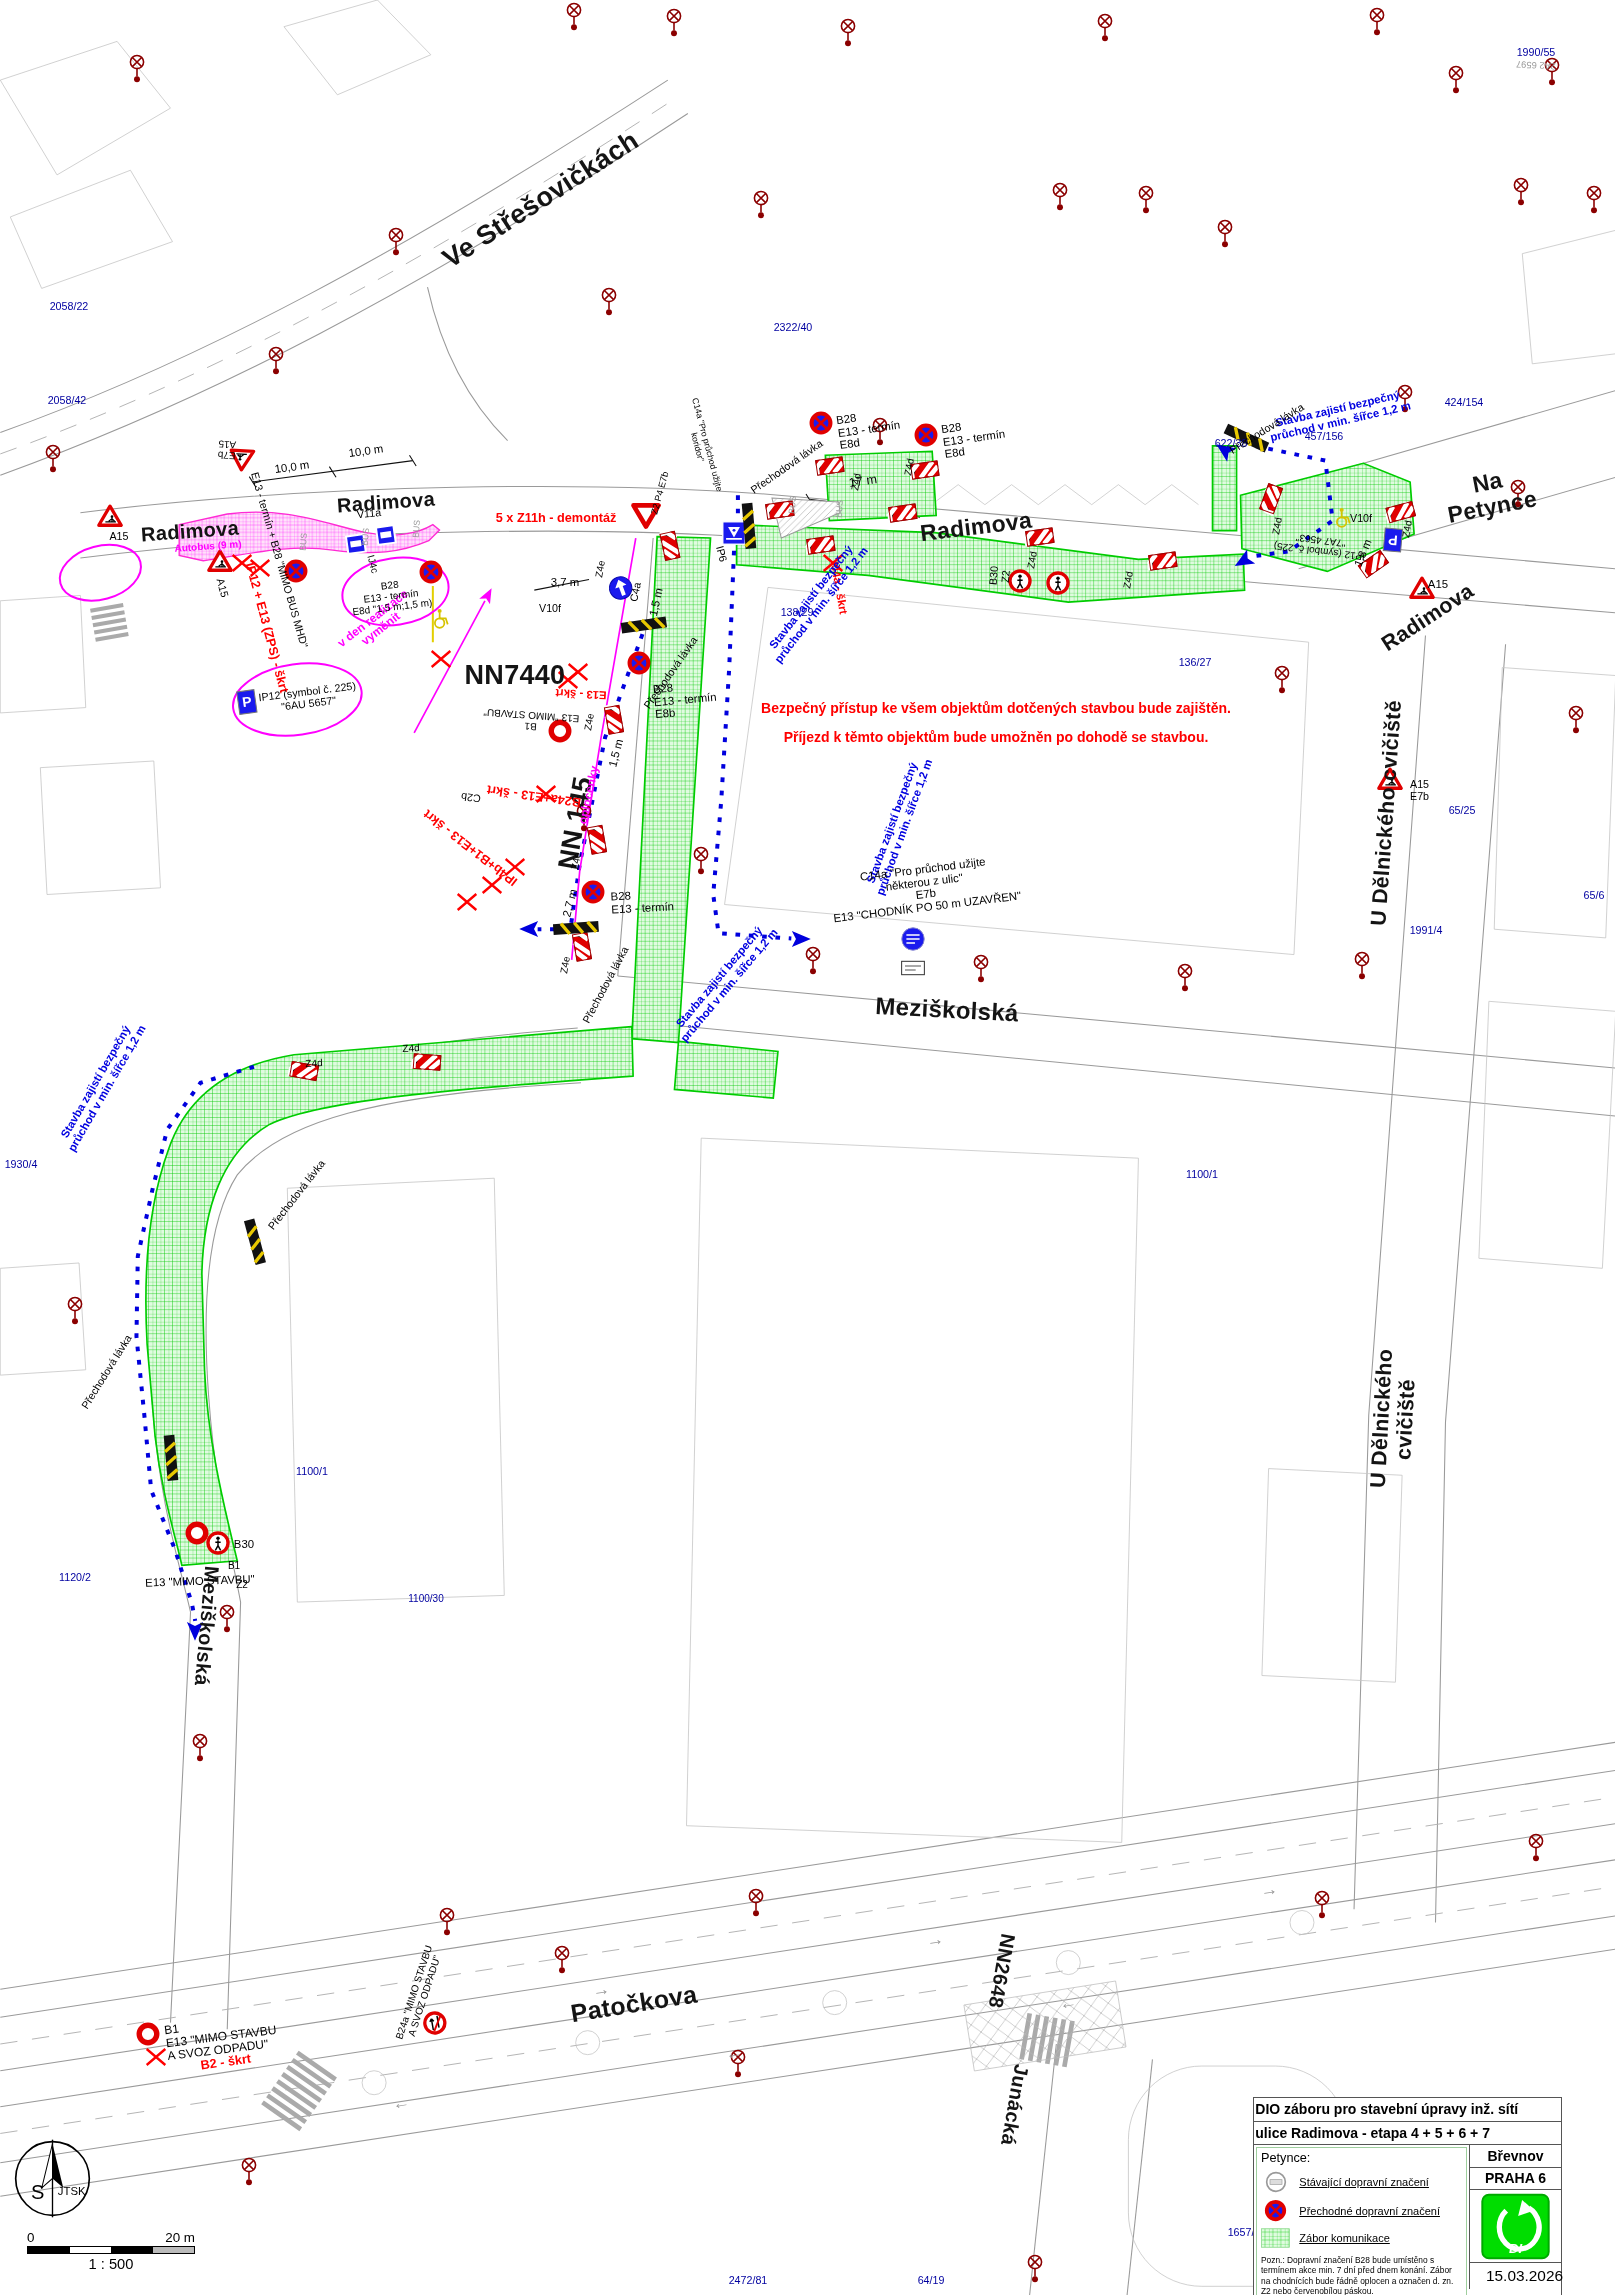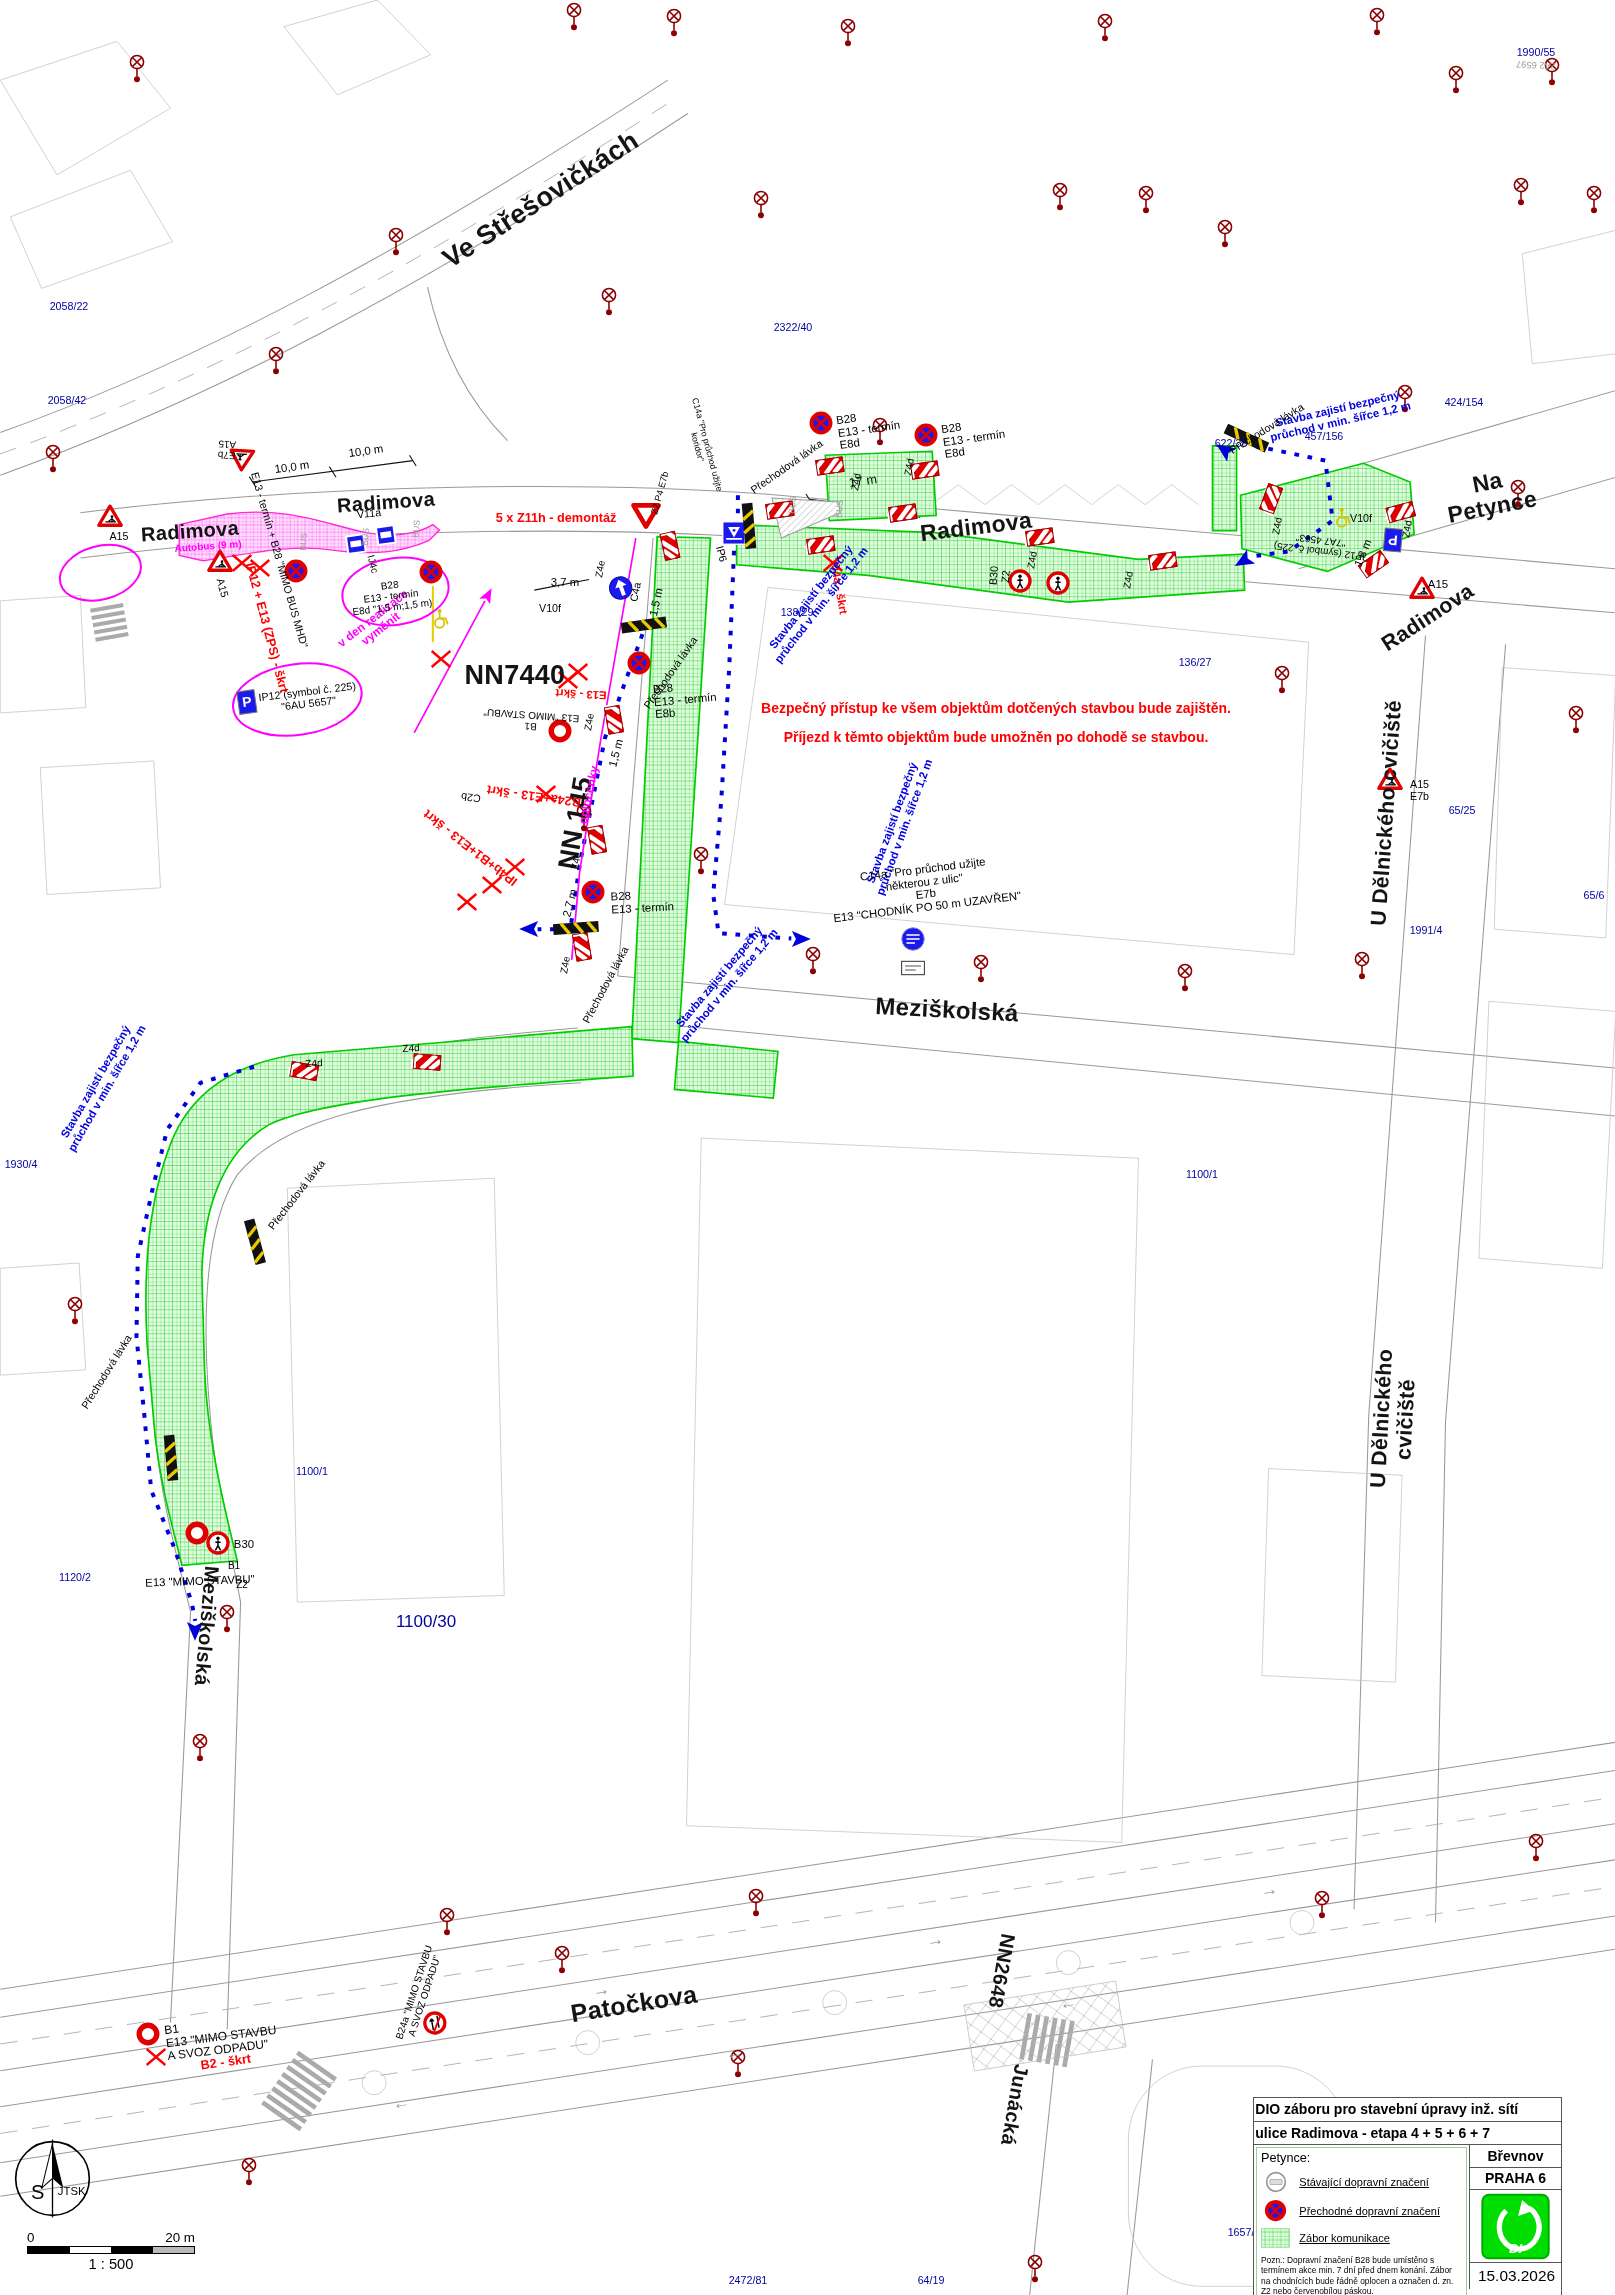--- a/index.html
+++ b/index.html
@@ -38,21 +38,21 @@
   .tb-legend h4{margin:0 0 4px 0;font-size:12.7px;font-weight:normal;}
   .leg-row{display:flex;align-items:center;margin:4.7px 0;}
   .leg-icon{width:29px;display:flex;justify-content:center;}
   .leg-txt{font-size:11px;margin-left:9.3px;text-decoration:underline;}
   .tb-note{font-size:8.4px;margin-top:6.7px;line-height:1.25;}
   .tb-right{width:92px;display:flex;flex-direction:column;}
   .tb-cell{border-left:1.3px solid #555;border-bottom:1.3px solid #555;text-align:center;
            font-weight:bold;font-size:14px;padding:2.7px 0;}
   .tb-logo{border-left:1.3px solid #555;border-bottom:1.3px solid #555;display:flex;
            align-items:center;justify-content:center;padding:2.7px 0;}
-  .tb-date{border-left:1.3px solid #555;font-size:15.4px;padding:4px 8px;}
+  .tb-date{border-left:1.3px solid #555;font-size:15.4px;padding:4px 16px;}
   #scalebar{position:absolute;left:27px;top:2230px;width:168px;font-size:13.4px;color:#000;}
   #scalebar .nums{display:flex;justify-content:space-between;}
   #scalebar .bar{display:flex;height:6px;border:1px solid #000;margin-top:1.3px;}
   #scalebar .bar i{flex:1;}
   #scalebar .ratio{text-align:center;font-size:14.7px;margin-top:2px;}
   #compass{position:absolute;left:10.7px;top:2137px;}
 </style>
 </head>
 <body>
 
@@ -767,21 +767,21 @@
       <div class="lbl lc-navy" style="left: 1464px; top: 403px; font-size: 10.7px; transform: translate(-50%, -50%) rotate(0deg);">424/154</div>
       <div class="lbl lc-navy" style="left: 1324px; top: 437px; font-size: 10.7px; transform: translate(-50%, -50%) rotate(0deg);">457/156</div>
       <div class="lbl lc-navy" style="left: 1231px; top: 444px; font-size: 10.7px; transform: translate(-50%, -50%) rotate(0deg);">622/38</div>
       <div class="lbl lc-navy" style="left: 1195px; top: 663px; font-size: 10.7px; transform: translate(-50%, -50%) rotate(0deg);">136/27</div>
       <div class="lbl lc-navy" style="left: 797px; top: 613px; font-size: 10.7px; transform: translate(-50%, -50%) rotate(0deg);">138/29</div>
       <div class="lbl lc-navy" style="left: 1462px; top: 811px; font-size: 10.7px; transform: translate(-50%, -50%) rotate(0deg);">65/25</div>
       <div class="lbl lc-navy" style="left: 1594px; top: 896px; font-size: 10.7px; transform: translate(-50%, -50%) rotate(0deg);">65/6</div>
       <div class="lbl lc-navy" style="left: 1426px; top: 931px; font-size: 10.7px; transform: translate(-50%, -50%) rotate(0deg);">1991/4</div>
       <div class="lbl lc-navy" style="left: 1202px; top: 1175px; font-size: 10.7px; transform: translate(-50%, -50%) rotate(0deg);">1100/1</div>
       <div class="lbl lc-navy" style="left: 312px; top: 1472px; font-size: 10.7px; transform: translate(-50%, -50%) rotate(0deg);">1100/1</div>
-      <div class="lbl lc-navy" style="left: 426px; top: 1598px; font-size: 17px; transform: translate(-50%, -50%) rotate(0deg); margin-top: 24px;">1100/30</div>
+      <div class="lbl lc-navy" style="left: 426px; top: 1598px; font-size: 10px; transform: translate(-50%, -50%) rotate(0deg);">1100/30</div>
       <div class="lbl lc-navy" style="left: 75px; top: 1578px; font-size: 10.7px; transform: translate(-50%, -50%) rotate(0deg);">1120/2</div>
       <div class="lbl lc-navy" style="left: 21px; top: 1165px; font-size: 10.7px; transform: translate(-50%, -50%) rotate(0deg);">1930/4</div>
       <div class="lbl lc-navy" style="left: 1241px; top: 2233px; font-size: 10.7px; transform: translate(-50%, -50%) rotate(0deg);">1657/</div>
       <div class="lbl lc-navy" style="left: 931px; top: 2281px; font-size: 10.7px; transform: translate(-50%, -50%) rotate(0deg);">64/19</div>
       <div class="lbl lc-navy" style="left: 748px; top: 2281px; font-size: 10.7px; transform: translate(-50%, -50%) rotate(0deg);">2472/81</div>
       <div class="lbl lc-red" style="left: 996px; top: 709px; font-size: 14px; transform: translate(-50%, -50%) rotate(0deg);">Bezpečný přístup ke všem objektům dotčených stavbou bude zajištěn.</div>
       <div class="lbl lc-red" style="left: 996px; top: 738px; font-size: 14px; transform: translate(-50%, -50%) rotate(0deg);">Příjezd k těmto objektům bude umožněn po dohodě se stavbou.</div>
       <div class="lbl lc-red" style="left: 556px; top: 519px; font-size: 12.7px; transform: translate(-50%, -50%) rotate(0deg);">5 x Z11h - demontáž</div>
       <div class="lbl lc-red" style="left: 266px; top: 628px; font-size: 12.7px; transform: translate(-50%, -50%) rotate(75deg);">IP12 + E13 (ZPS) - škrt</div>
       <div class="lbl lc-red" style="left: 534px; top: 795px; font-size: 12.7px; transform: translate(-50%, -50%) rotate(188deg);">B24a+E13 - škrt</div>

